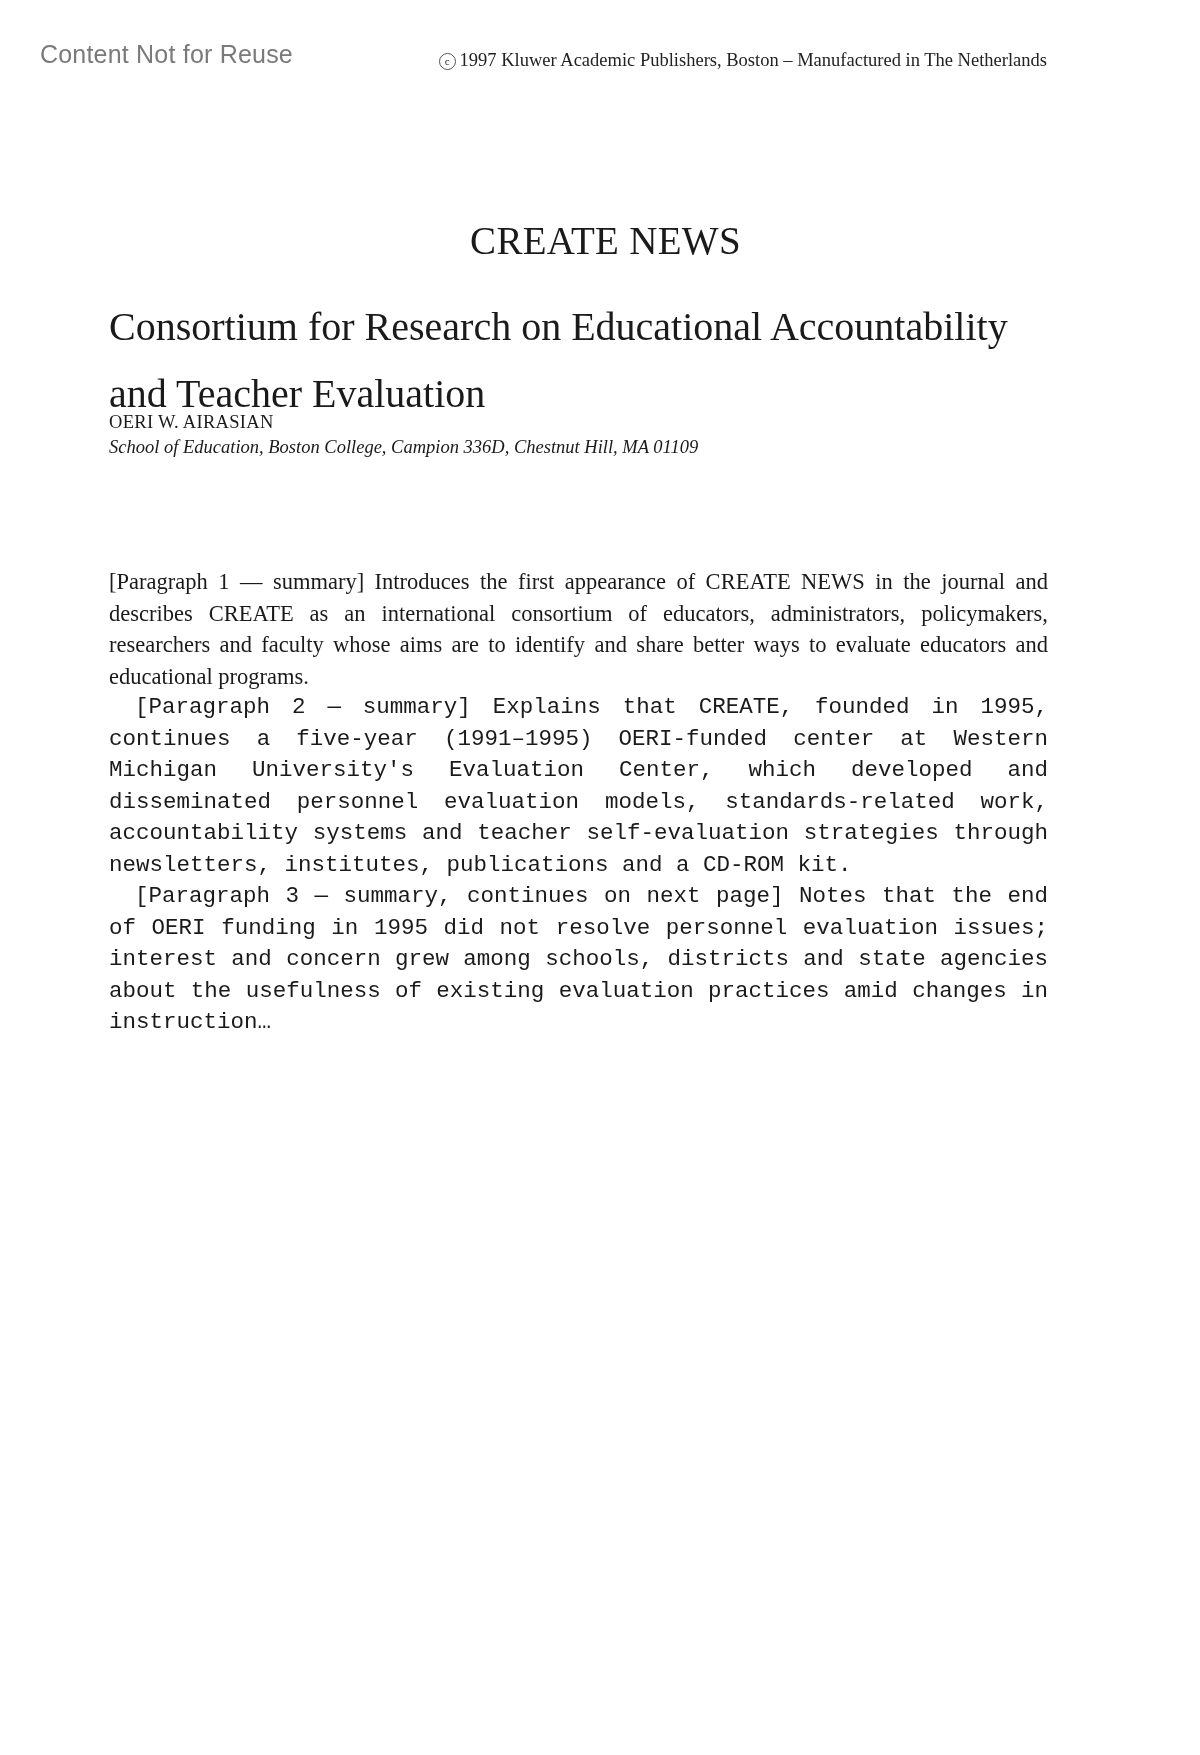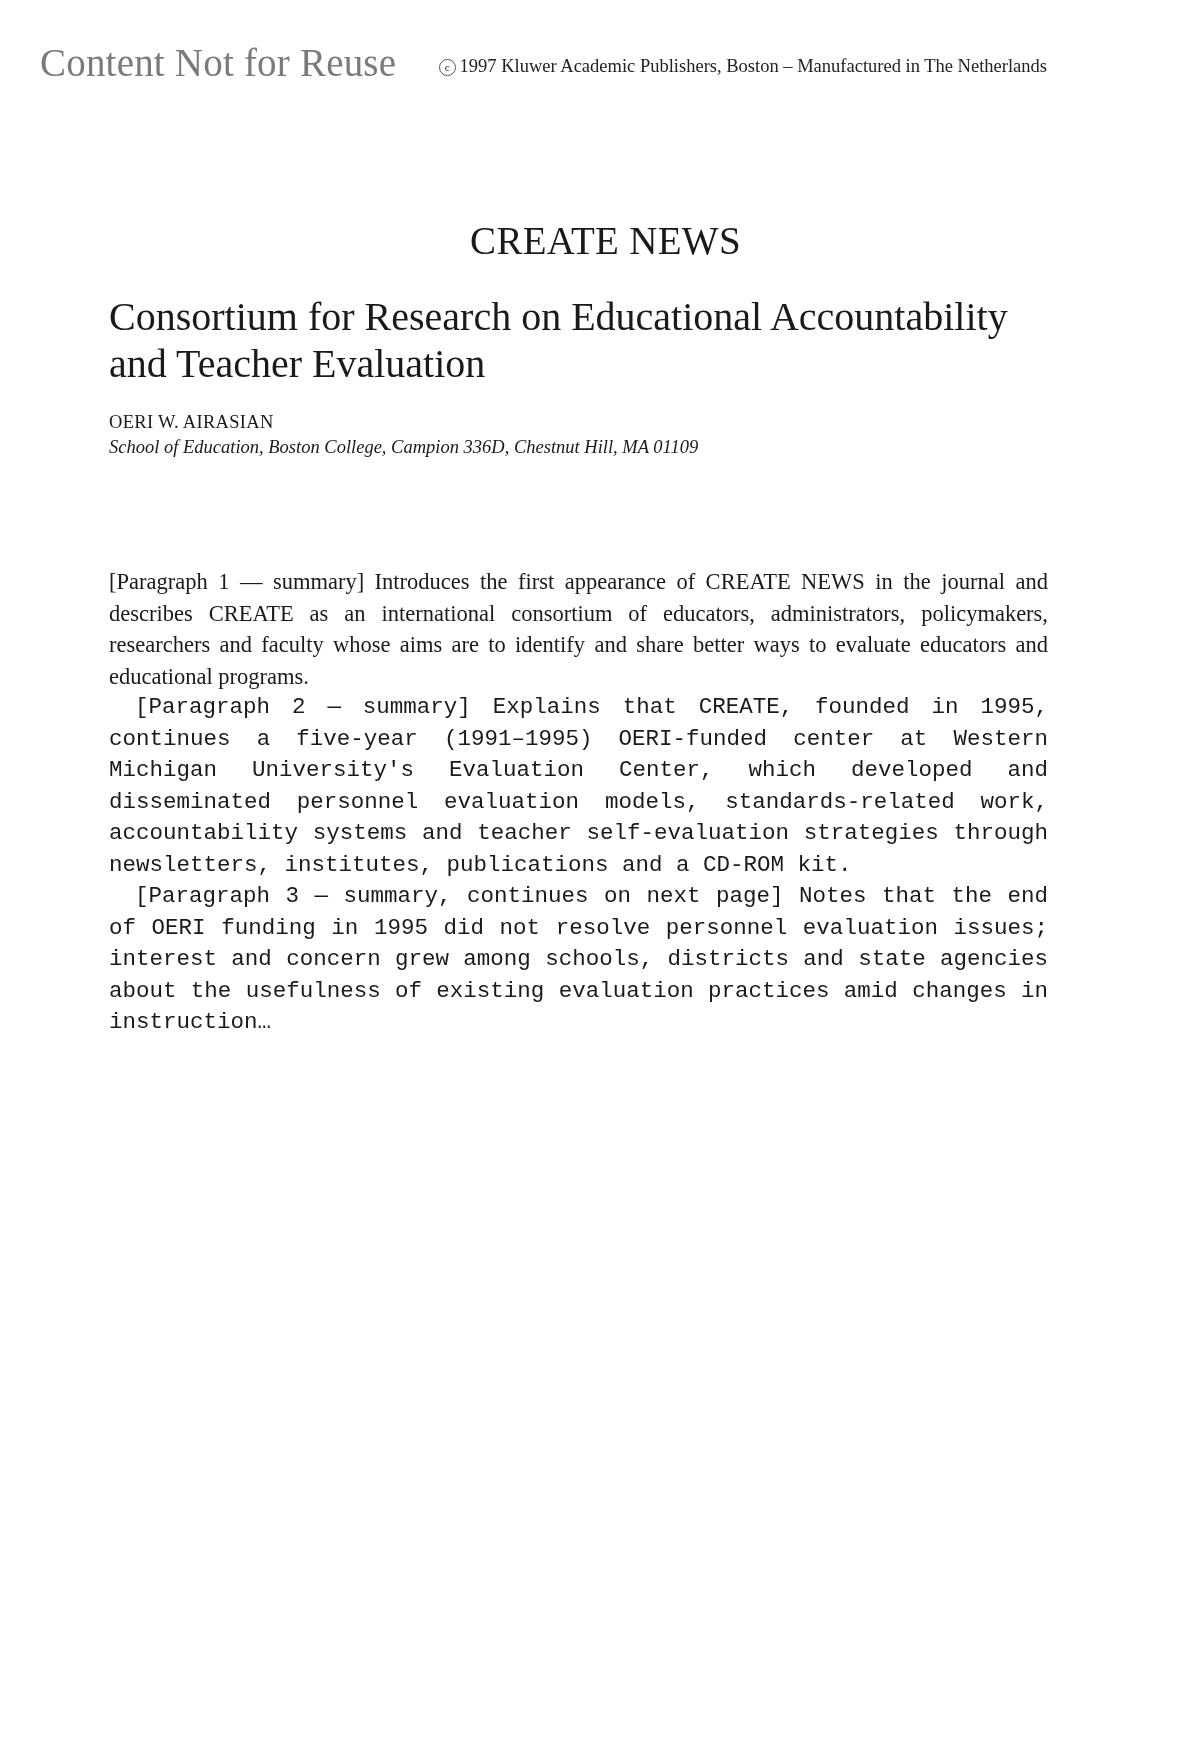--- a/index.html
+++ b/index.html
@@ -2,40 +2,40 @@
 <html><head>
   <meta charset="utf-8">
   <style>
     html, body { margin: 0; padding: 0; background: #ffffff; }
     body {
       width: 1200px; height: 1755px; position: relative; overflow: hidden;
       font-family: "Liberation Serif", "DejaVu Serif", serif; color: #1a1a1a;
     }
     .watermark {
       position: absolute; left: 40px; top: 40px;
-      font-family: Liberation Serif, serif;
-      font-size: 39px; color: #7a7a7a; letter-spacing: 0.2px; white-space: nowrap;
+      font-family: Liberation Sans, sans-serif;
+      font-size: 25px; color: #7a7a7a; letter-spacing: 0.2px; white-space: nowrap;
     }
     .running-head {
       position: absolute; right: 153px; top: 47px; text-align: right;
       font-size: 18.5px; line-height: 26px; color: #222;
     }
-    .running-head .copy { display: inline-block; margin-top: 6px; }
+    .running-head .copy { display: inline-block; }
     .copy-sym {
       display: inline-block; width: 15px; height: 15px; border: 1px solid #555;
       border-radius: 50%; font-size: 11px; line-height: 15px; text-align: center;
       vertical-align: 1px; margin-right: 4px;
     }
     .section-title {
       position: absolute; left: 0; width: 1151px; top: 218px; text-align: center;
       font-size: 39px; letter-spacing: 0.3px; padding-left: 30px;
     }
     .article-title {
       position: absolute; left: 109px; width: 940px; top: 293px;
-      font-size: 40px; line-height: 47px;
+      font-size: 40px; line-height: 67px;
     }
     .author {
       position: absolute; left: 109px; top: 412px; font-size: 18.5px;
       letter-spacing: 0.3px;
     }
     .affiliation {
       position: absolute; left: 109px; top: 437px; font-size: 18.5px; font-style: italic;
     }
     .body-text {
       position: absolute; left: 109px; width: 939px; top: 566px;

